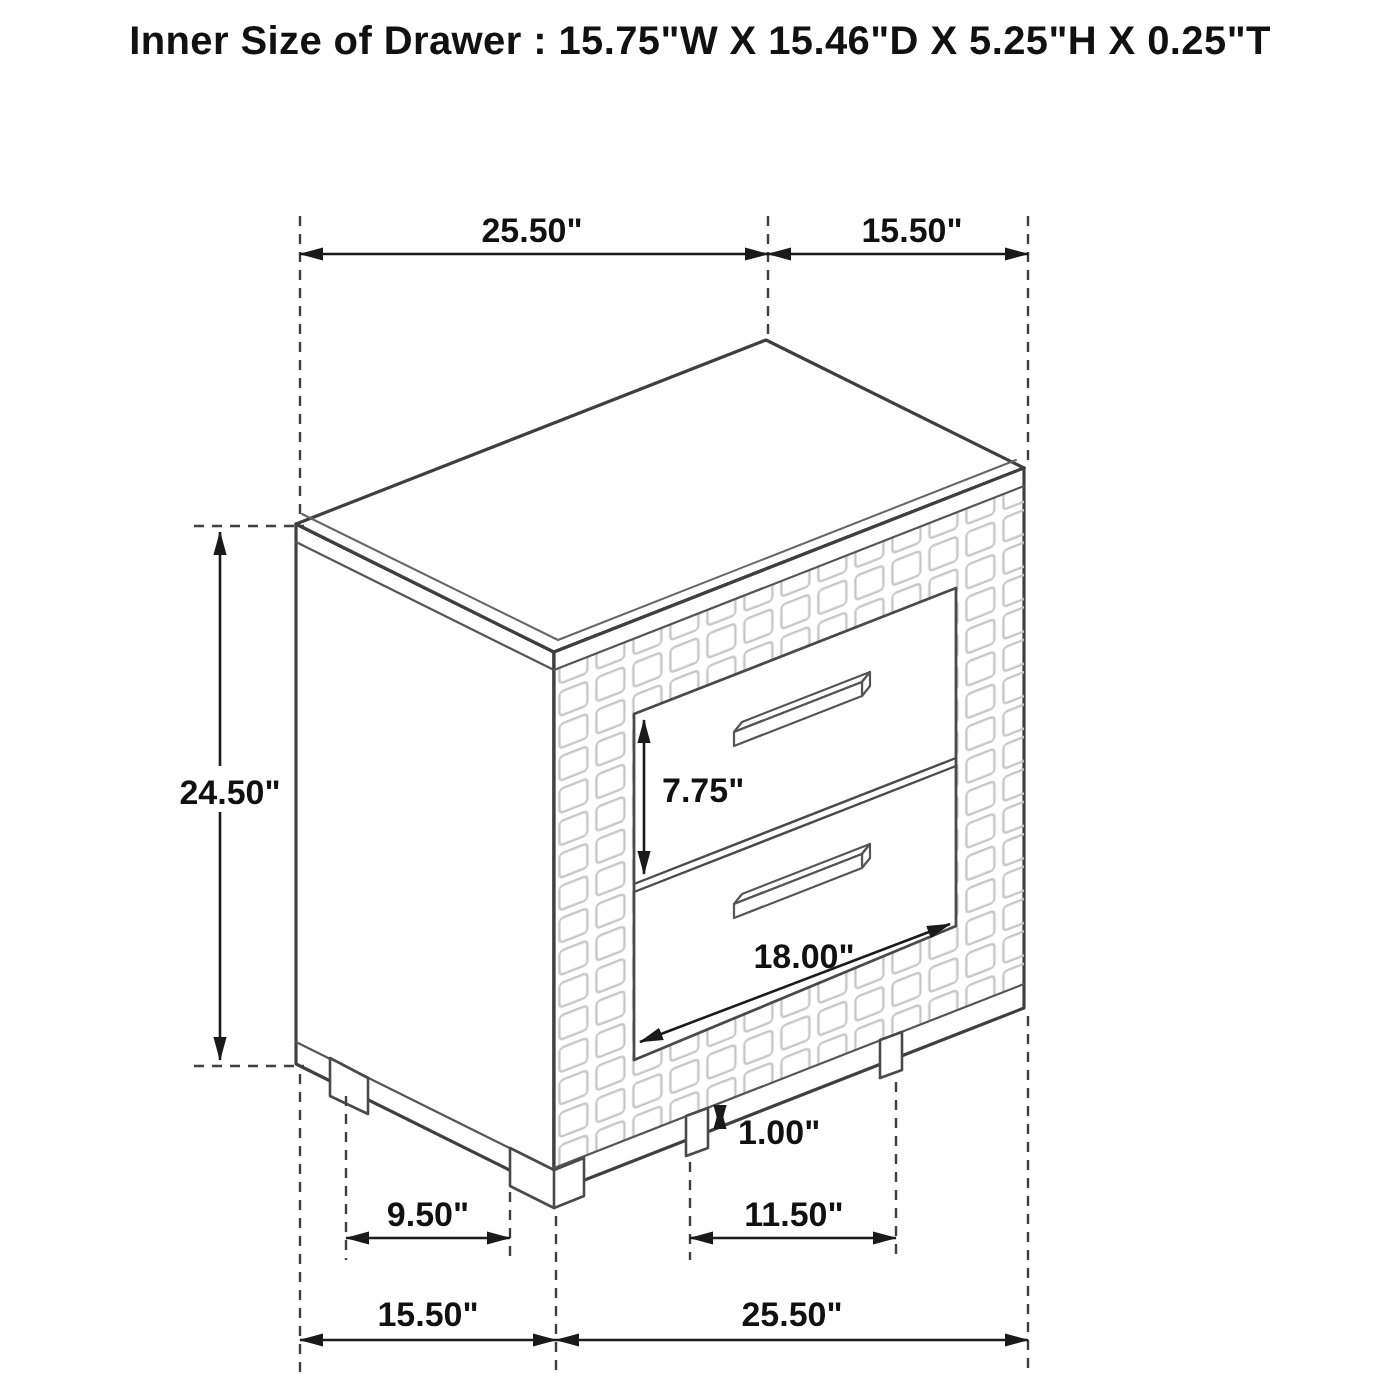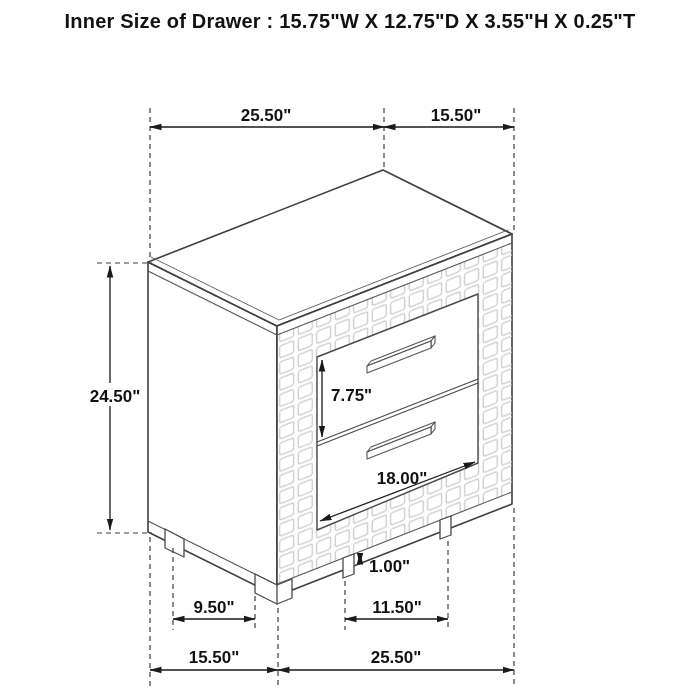--- a/index.html
+++ b/index.html
@@ -8,21 +8,21 @@
   .title{position:absolute;top:10px;left:0;width:700px;text-align:center;
          font-size:20px;font-weight:bold;color:#111;letter-spacing:0.2px;}
   svg text{font-family:"Liberation Sans","DejaVu Sans",sans-serif;font-weight:bold;
            font-size:17px;fill:#111;}
 </style>
 </head>
 <body>
 
 <div class="page">
 
-  <div class="title">Inner Size of Drawer : 15.75"W X 12.75"D X 3.55"H X 0.25"T</div>
+  <div class="title">Inner Size of Drawer : 15.75"W X 15.46"D X 5.25"H X 0.25"T</div>
 
   <svg width="700" height="700" viewBox="0 0 700 700" style="position:absolute;top:0;left:0;">
 
     <defs>
       <marker id="arr" viewBox="0 0 12 8" refX="11.5" refY="4" markerWidth="12" markerHeight="8" markerUnits="userSpaceOnUse" orient="auto-start-reverse">
         <path d="M12,4 L0,0.7 L0,7.3 Z" fill="#1a1a1a"></path>
       </marker>
       <pattern id="waffle" width="18.5" height="16.2" patternUnits="userSpaceOnUse" patternTransform="skewY(-21.4)">
         <rect x="2.2" y="2.1" width="14" height="12" rx="2" ry="2" fill="none" stroke="#c6c6c6" stroke-width="1.2"></rect>
       </pattern>

